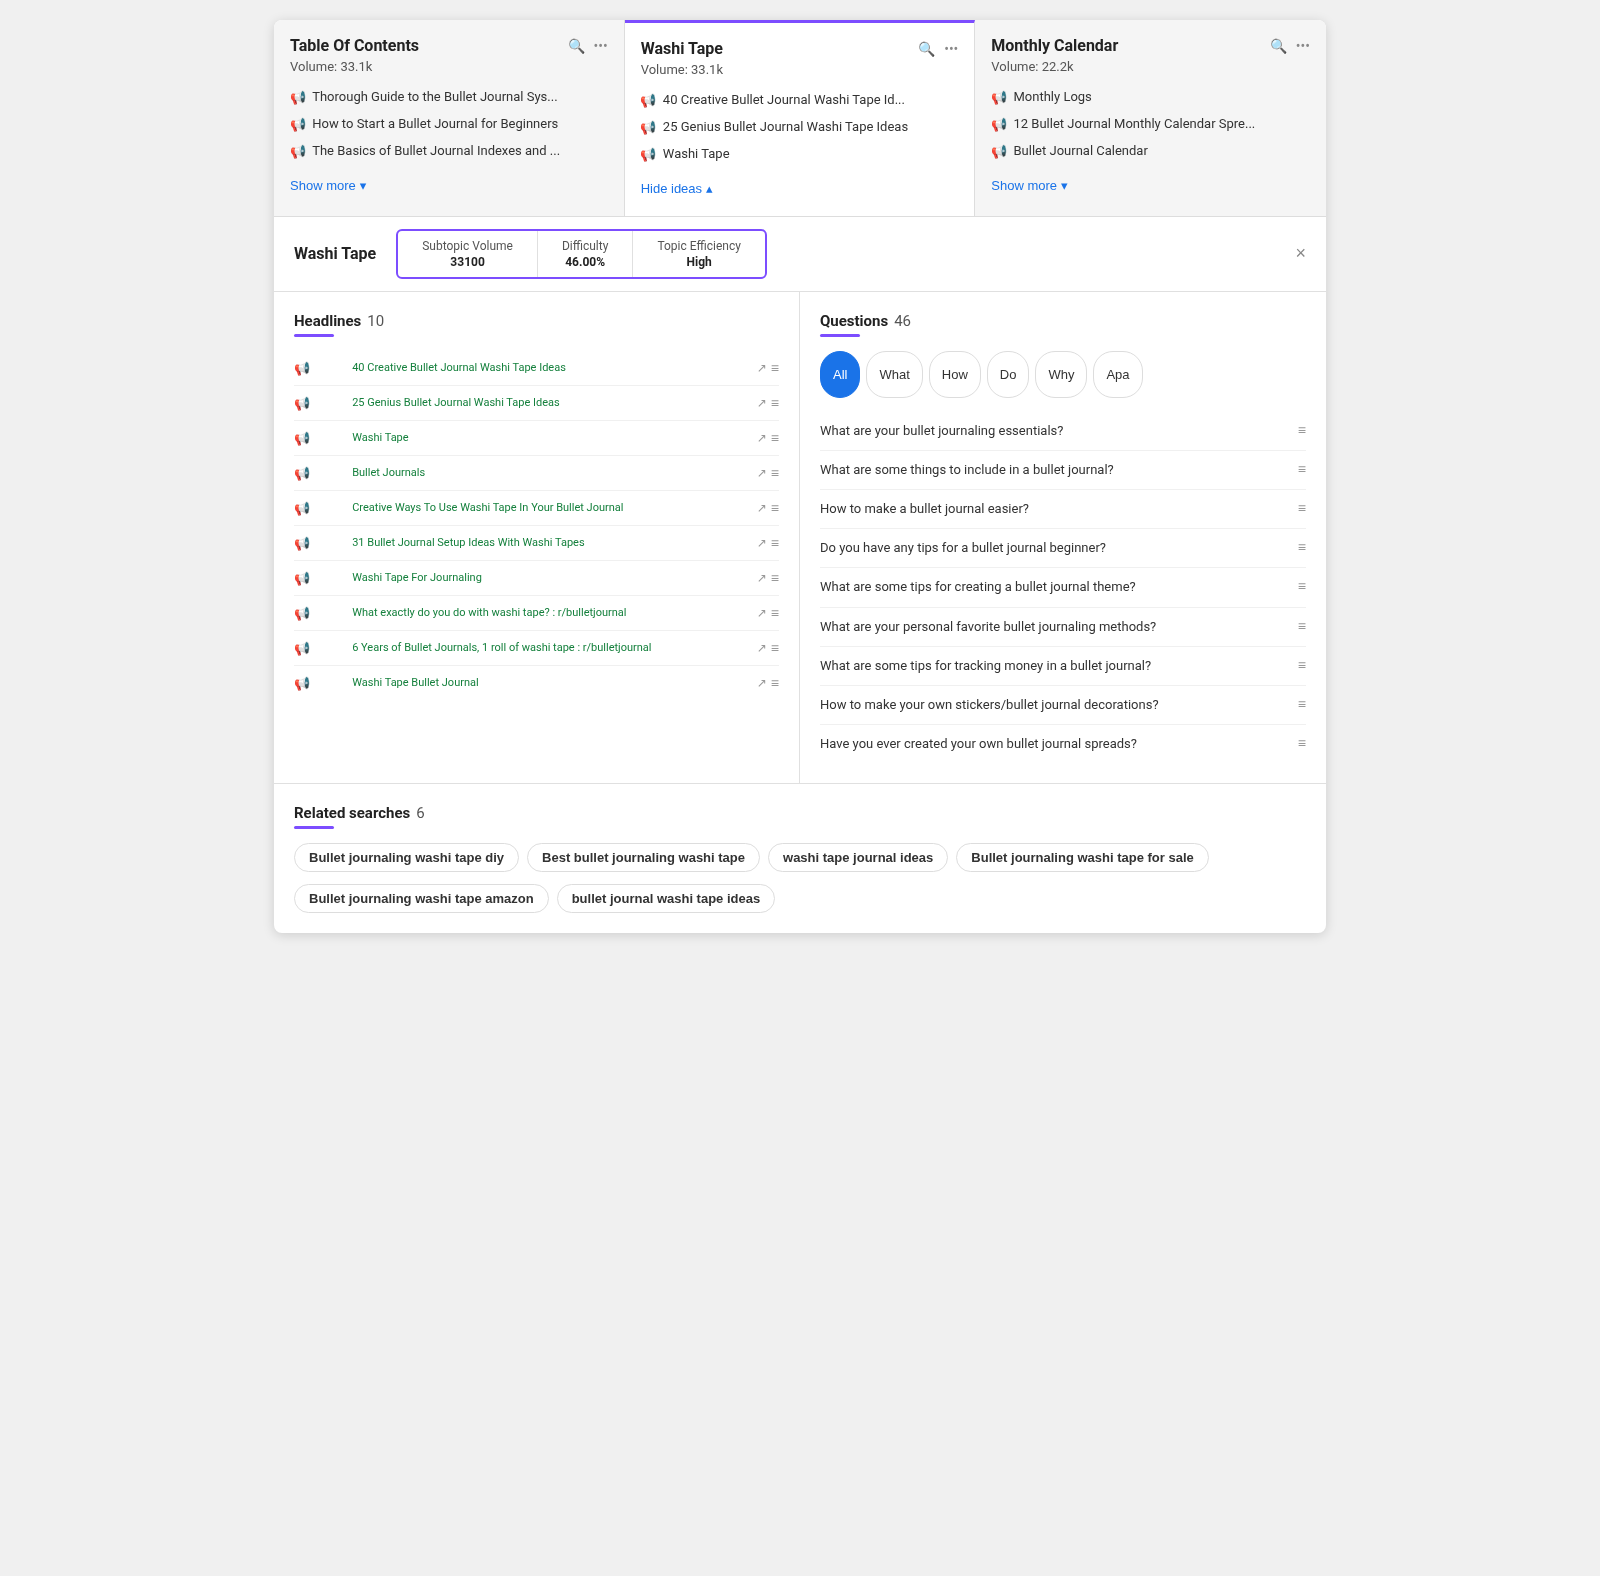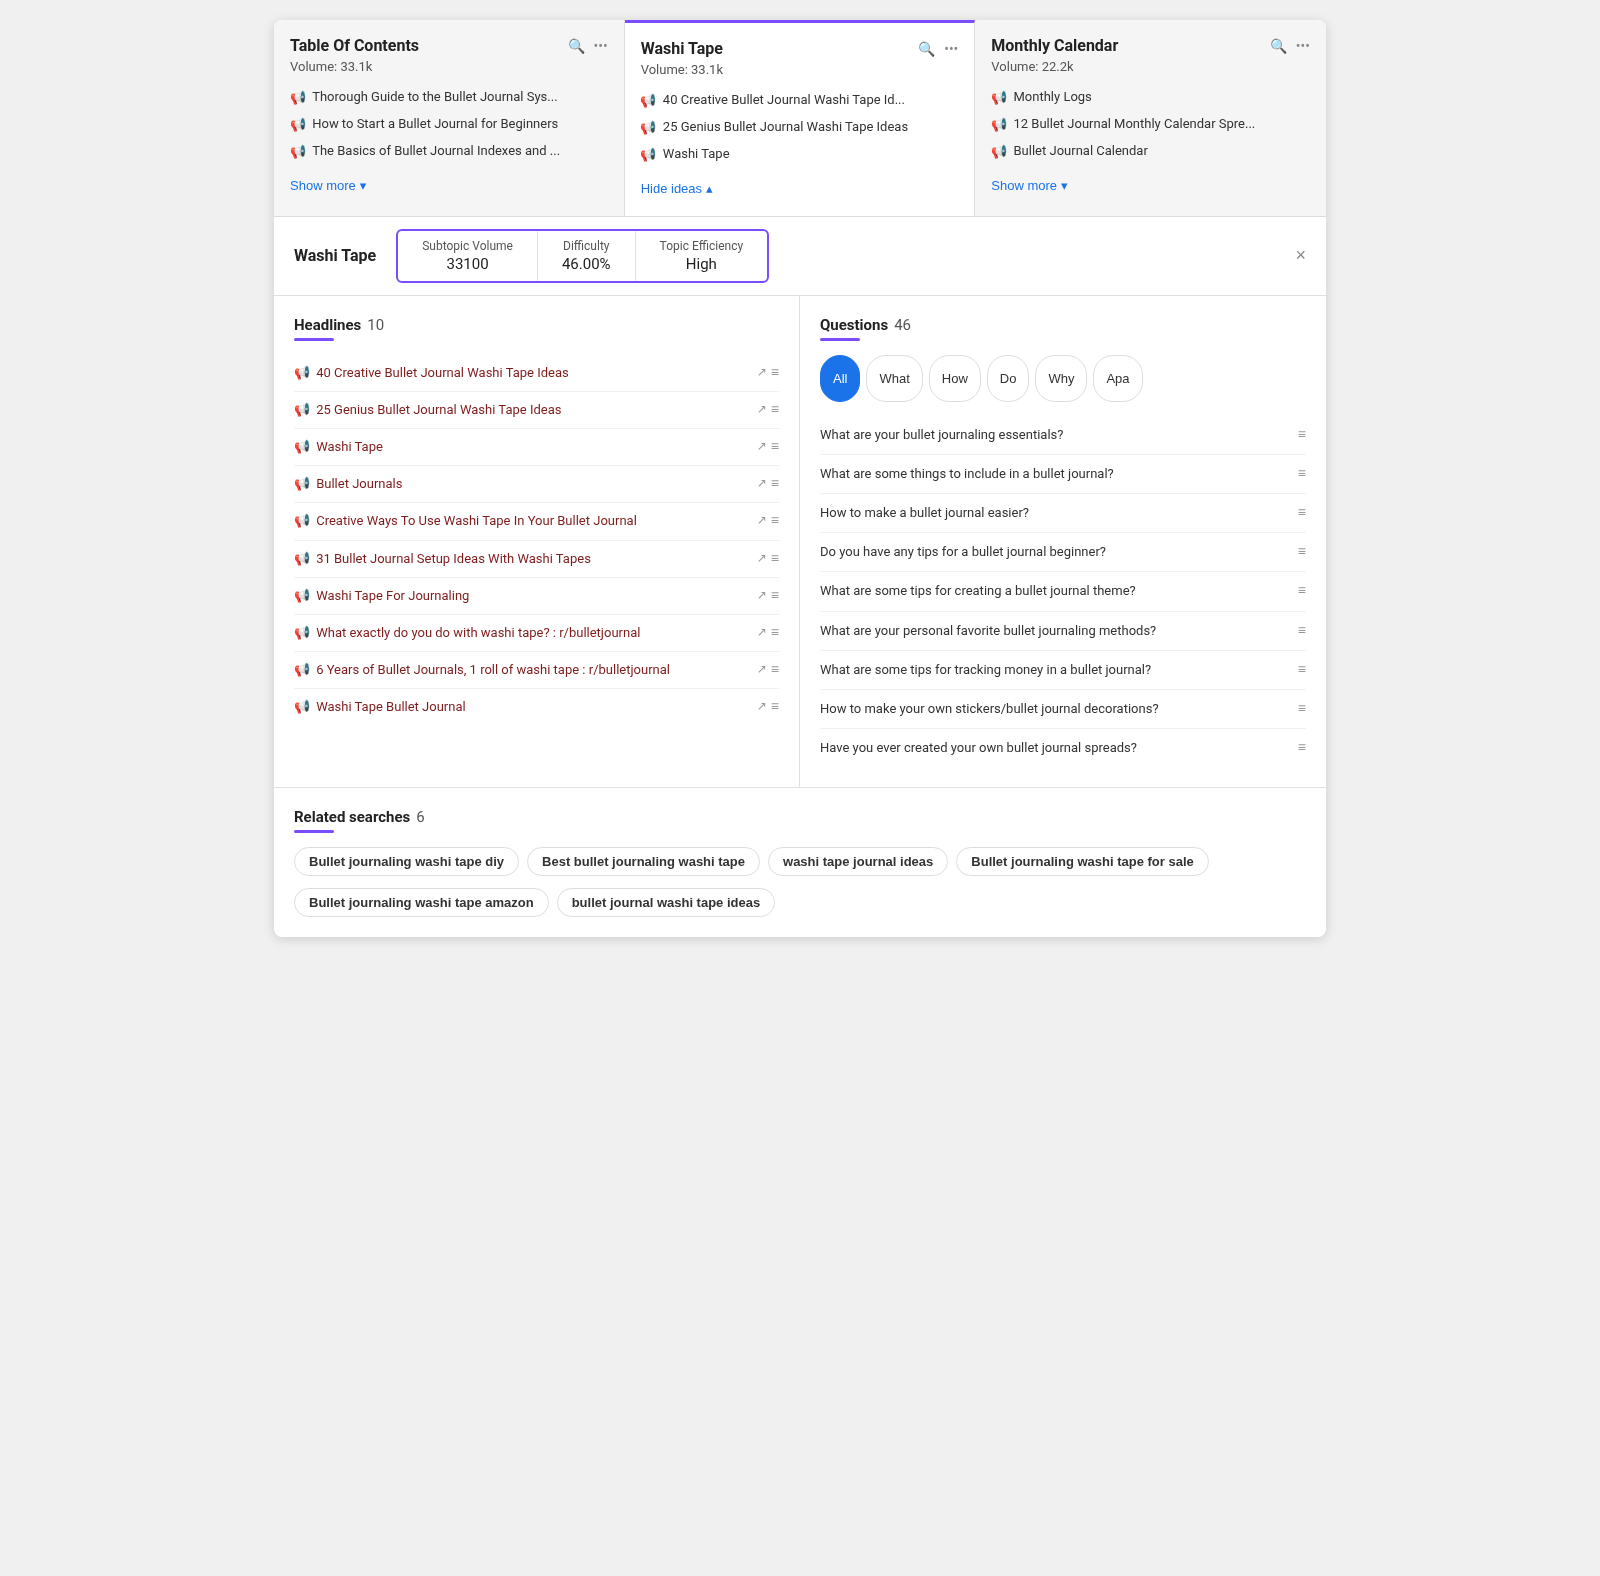--- a/index.html
+++ b/index.html
@@ -118,22 +118,22 @@
       text-align: center;
       border-right: 1px solid #e0e0e0;
     }
     .metric:last-child { border-right: none; }
     .metric-label {
       font-size: 12px;
       color: #555;
       margin-bottom: 2px;
     }
     .metric-value {
-      font-size: 15px;
-      font-weight: 400;
+      font-size: 12px;
+      font-weight: 700;
       color: #222;
     }
     .close-btn {
       margin-left: auto;
       background: none;
       border: none;
       font-size: 18px;
       color: #888;
       cursor: pointer;
     }
@@ -179,23 +179,24 @@
       gap: 8px;
     }
     .headline-item:last-child { border-bottom: none; }
     .headline-left {
       display: flex;
       align-items: flex-start;
       gap: 6px;
       flex: 1;
     }
     .headline-text {
-      font-size: 13px;
-      color: #7f1d1d;
+      font-size: 11px;
+      color: #15803d;
       line-height: 1.4;
+      margin-left: 36px;
     }
     .headline-icons-right {
       display: flex;
       align-items: center;
       gap: 4px;
       flex-shrink: 0;
     }
     .ext-link-icon {
       color: #999;
       font-size: 12px;

